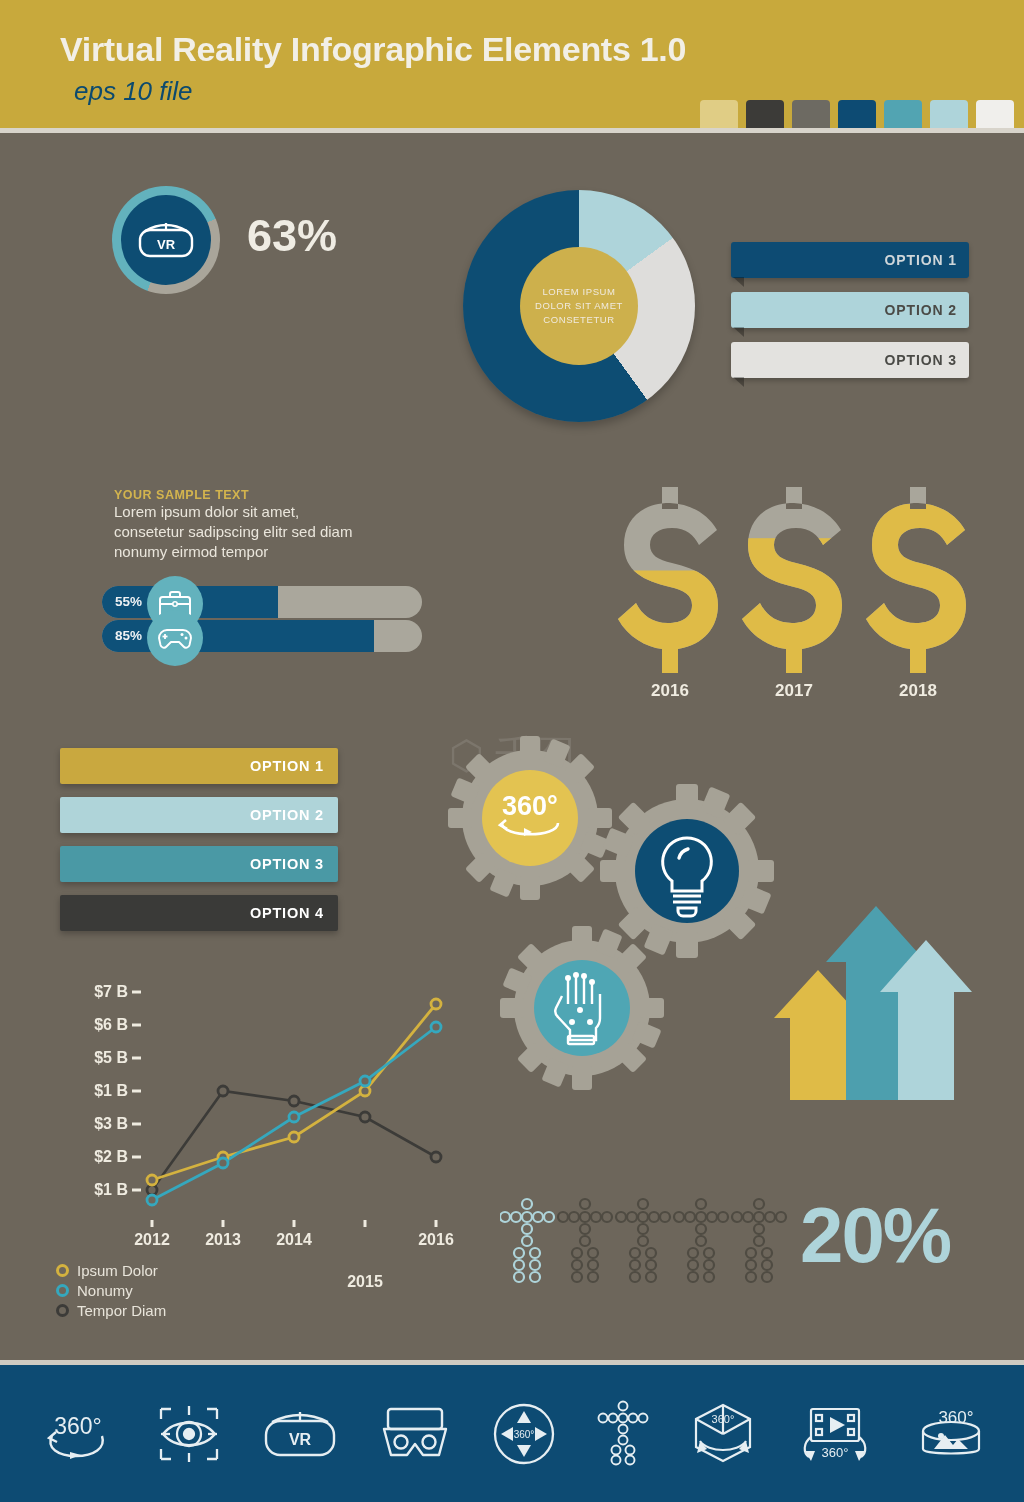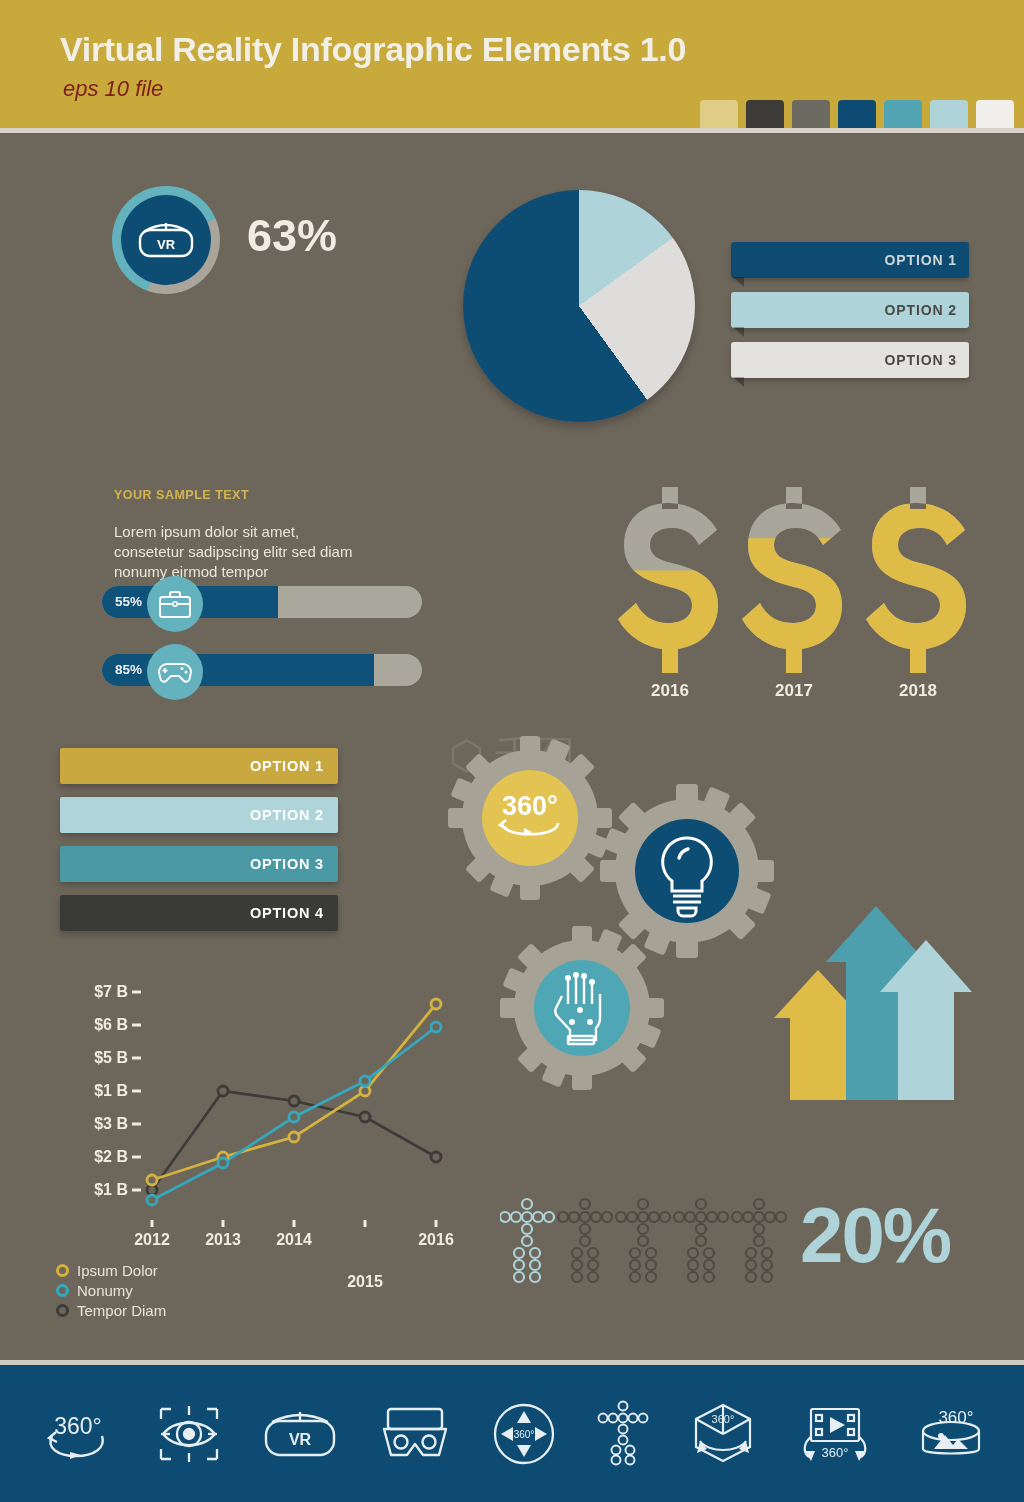--- a/index.html
+++ b/index.html
@@ -16,22 +16,22 @@
   .header {
     position: absolute; left: 0; top: 0; width: 1024px; height: 128px;
     background: #c8a93c;
   }
   .header-title {
     position: absolute; left: 60px; top: 30px;
     font-size: 34px; font-weight: bold; color: #f2efe6;
     letter-spacing: -0.3px; white-space: nowrap;
   }
   .header-sub {
-    position: absolute; left: 63px; top: 76px;
-    font-size: 22px; font-style: italic; color: #7f1d1d;
+    position: absolute; left: 74px; top: 76px;
+    font-size: 26px; font-style: italic; color: #0c4a6e;
   }
   .swatches {
     position: absolute; right: 10px; bottom: 0px;
     display: flex; gap: 8px;
   }
   .swatch { width: 38px; height: 28px; border-radius: 4px 4px 0 0; }
   .header-rule {
     position: absolute; left: 0; top: 128px; width: 1024px; height: 5px;
     background: #d8d4cb;
   }
@@ -82,21 +82,21 @@
     border-left: 11px solid transparent; border-right: 0 solid transparent;
     border-top: 10px solid rgba(0,0,0,.30);
   }
 
   
   .sample { position: absolute; left: 114px; top: 488px; width: 250px; }
   .sample-title {
     font-size: 12.5px; font-weight: bold; color: #d3b44e; letter-spacing: .5px;
   }
   .sample-body {
-    margin-top: 20px; font-size: 15px; color: #eae6dc; line-height: 1.32;
+    margin-top: 0; font-size: 15px; color: #eae6dc; line-height: 1.32;
   }
 
   
   .bar-row { position: absolute; width: 320px; height: 40px; }
   .bar-track {
     position: absolute; left: 0; top: 4px; width: 320px; height: 32px;
     background: #aaa79c; border-radius: 16px;
   }
   .bar-fill {
     position: absolute; left: 0; top: 0; height: 32px;
@@ -214,20 +214,25 @@
           <text x="29" y="29" font-size="13" font-weight="bold" fill="#fff" text-anchor="middle" font-family="Liberation Sans, sans-serif">VR</text>
         </svg>
       </div>
     </div>
     <div class="kpi-val">63%</div>
   </div>
 
 
   <div class="pie-wrap">
     <div class="pie" style="background: conic-gradient(#aed4da 0deg 54deg, #dedddb 54deg 144deg, #0d4d73 144deg 360deg);"></div>
+    <div class="pie-center">
+      <span>LOREM IPSUM</span>
+      <span>DOLOR SIT AMET</span>
+      <span>CONSETETUR</span>
+    </div>
   </div>
 
   <div class="opt-tabs">
     <div class="opt-tab" style="background:#0d4b73; color:#cfd6d9;">OPTION 1</div>
     <div class="opt-tab" style="background:#aed4da; color:#4a4a46;">OPTION 2</div>
     <div class="opt-tab" style="background:#e3e2df; color:#4a4a46;">OPTION 3</div>
   </div>
 
   <div class="sample">
     <div class="sample-title">YOUR SAMPLE TEXT</div>
@@ -242,21 +247,21 @@
     <div class="bar-icon">
       <svg width="34" height="30" viewBox="0 0 34 30">
         <rect x="2" y="8" width="30" height="20" rx="2.5" fill="none" stroke="#fff" stroke-width="2"></rect>
         <path d="M12 8 V5 a2 2 0 0 1 2-2 h6 a2 2 0 0 1 2 2 V8" fill="none" stroke="#fff" stroke-width="2"></path>
         <line x1="2" y1="15" x2="32" y2="15" stroke="#fff" stroke-width="2"></line>
         <circle cx="17" cy="15" r="2.2" fill="#63b2bd" stroke="#fff" stroke-width="1.6"></circle>
       </svg>
     </div>
   </div>
 
-  <div class="bar-row" style="left:102px; top:650px;">
+  <div class="bar-row" style="left:102px; top:616px;">
     <div class="bar-track">
       <div class="bar-fill" style="width:85%;"></div>
     </div>
     <div class="bar-pct">85%</div>
     <div class="bar-icon">
       <svg width="36" height="26" viewBox="0 0 36 26">
         <path d="M10 5 h16 a8 8 0 0 1 8 8 l-1.5 7 a3.5 3.5 0 0 1 -6 1.5 L22 17 h-8 l-4.5 4.5 a3.5 3.5 0 0 1 -6 -1.5 L2 13 a8 8 0 0 1 8 -8 Z" fill="none" stroke="#fff" stroke-width="1.9" stroke-linejoin="round"></path>
         <line x1="8" y1="9" x2="8" y2="14" stroke="#fff" stroke-width="1.8"></line>
         <line x1="5.5" y1="11.5" x2="10.5" y2="11.5" stroke="#fff" stroke-width="1.8"></line>
         <circle cx="25" cy="9.5" r="1.5" fill="#fff"></circle>

